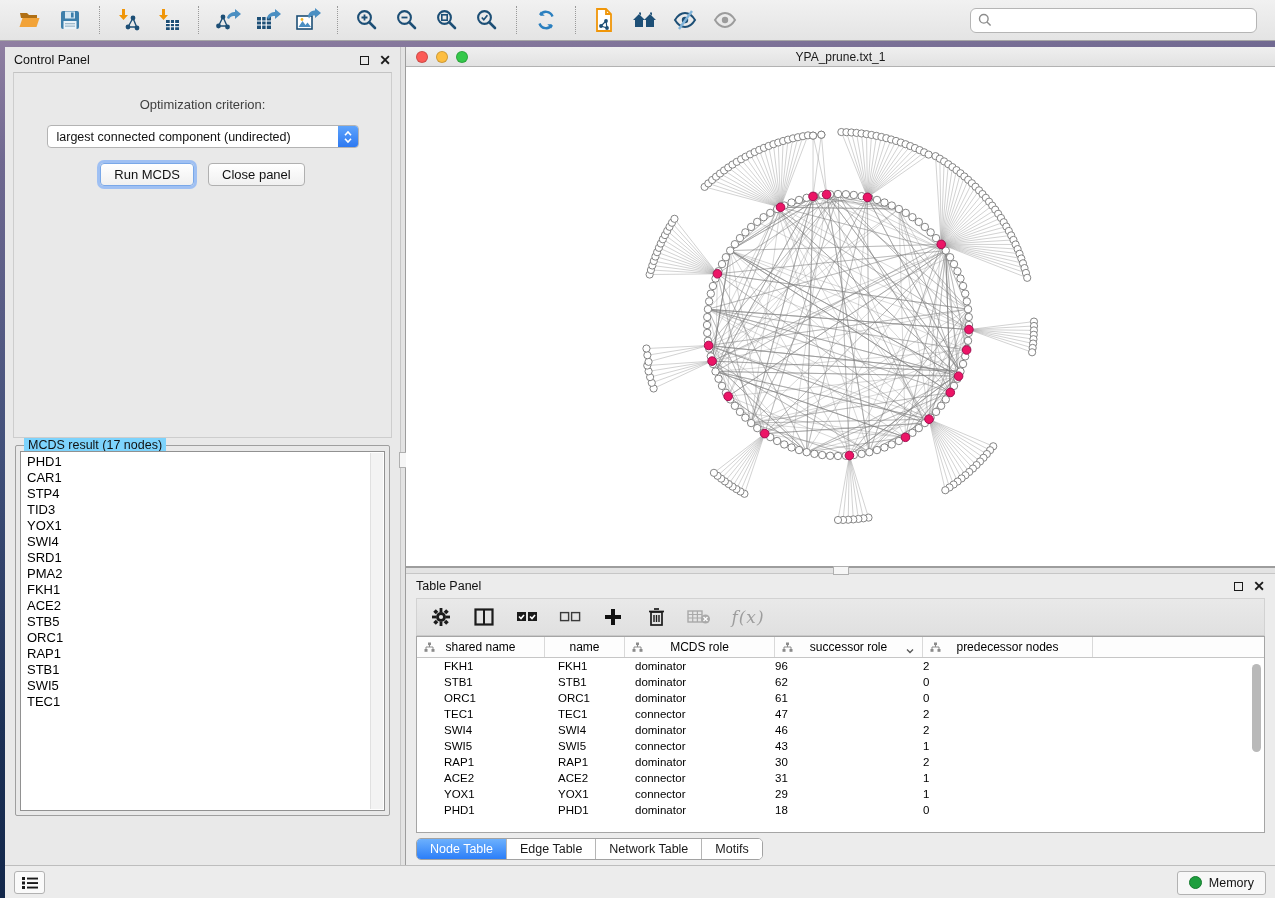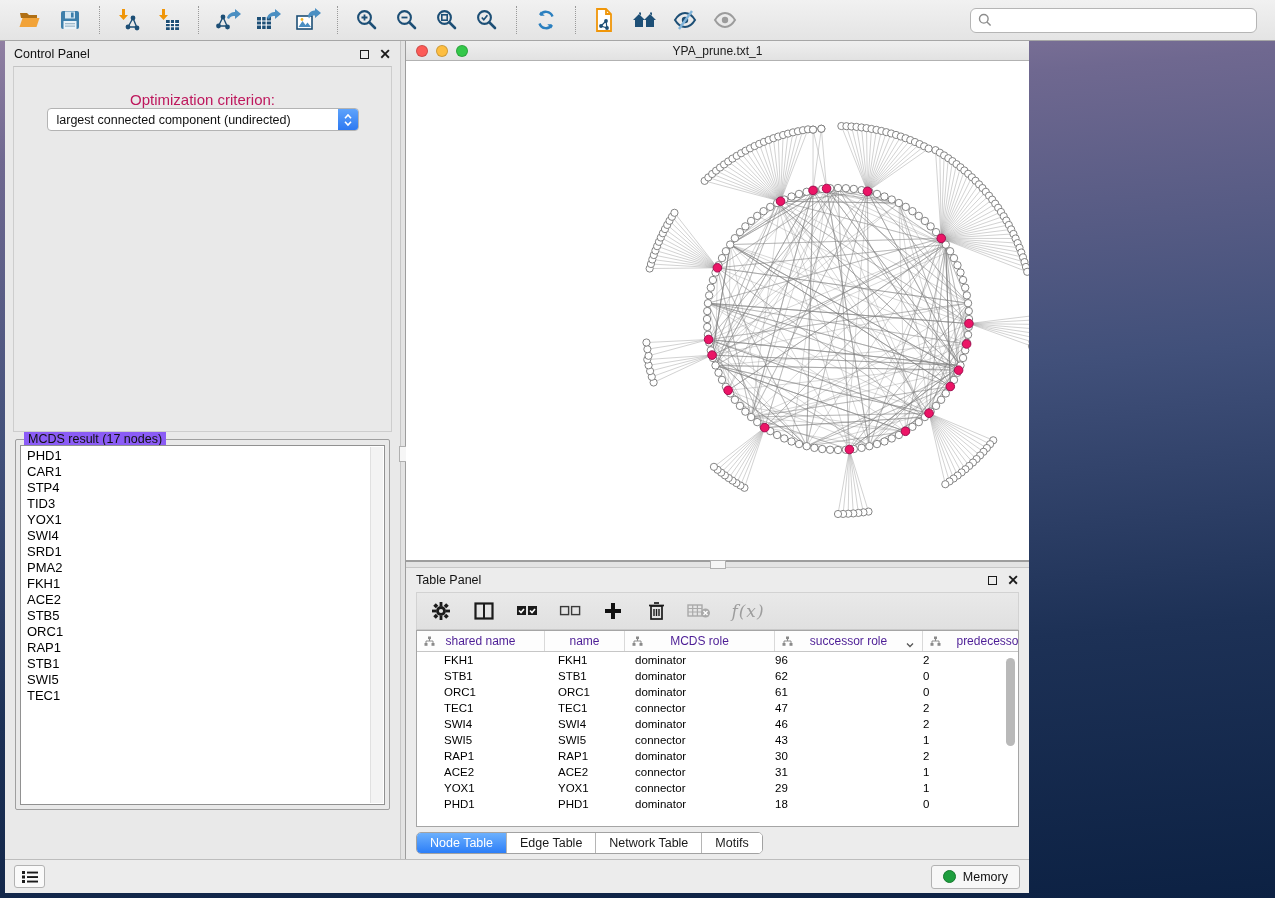--- a/index.html
+++ b/index.html
@@ -11,48 +11,48 @@
   .toolbar{position:absolute;left:0;top:0;width:1275px;height:41px;
     background:linear-gradient(#f1f1f1,#e4e4e4);border-bottom:1px solid #a6a6a6;
     display:flex;align-items:center;padding:0 10px;z-index:30}
   .tbtn{width:40px;height:34px;display:flex;align-items:center;justify-content:center;border-radius:4px;cursor:default}
   .tsep{width:0;height:28px;border-left:1px dotted #9a9a9a;margin:0 9px}
   .search-field{margin-left:auto;margin-right:8px;width:287px;height:25px;background:#fff;
     border:1px solid #b5b5b5;border-radius:6px;display:flex;align-items:center;padding:0 7px;gap:6px}
   .search-field input{border:none;outline:none;flex:1;font-size:12px;background:transparent;font-family:"Liberation Sans",sans-serif}
 
   
-  .window{position:absolute;left:5px;top:41px;width:1024px;height:852px;background:#ececec;display:flex;flex-direction:column}
+  .window{position:absolute;left:5px;top:47px;width:1270px;height:852px;background:#ececec;display:flex;flex-direction:column}
   .main{flex:1;display:flex;min-height:0}
 
   
   .control-panel{width:395px;background:#e9e9e9;display:flex;flex-direction:column;position:relative}
   .panel-titlebar{height:26px;display:flex;align-items:center;padding:0 9px;font-size:12.5px;color:#111;flex:none}
   .panel-wincontrols{margin-left:auto;display:flex;align-items:center;gap:10px}
   .float-box{width:9px;height:9px;border:1.6px solid #1a1a1a;display:inline-block}
   .close-x{font-size:14px;font-weight:bold;color:#1a1a1a;line-height:9px}
 
   .seg{display:inline-flex;border:1px solid #a2a2a2;border-radius:5px;background:#fff;overflow:hidden;height:22px;align-items:stretch}
   .seg .seg-item{display:flex;align-items:center;padding:0 13px;font-size:12.5px;color:#1a1a1a;border-left:1px solid #b5b5b5;background:#fff}
   .seg .seg-item:first-child{border-left:none}
   .seg .seg-item.active{background:linear-gradient(#6cb0fd,#2c7ef8);color:#fff;border-left-color:#2f7df2}
   .cp-tabs-row{display:flex;justify-content:center;position:relative;z-index:2;flex:none}
   .cp-box{margin:-1px 8px 0;border:1px solid #cdcdcd;border-top-color:#c3c3c3;background:#e9e9e9;height:366px;flex:none;
     display:flex;flex-direction:column;align-items:center;padding-top:24px}
-  .opt-label{font-size:15px;color:#be185d;margin-bottom:0}
+  .opt-label{font-size:13px;color:#404040;margin-bottom:13px}
   .dropdown{width:312px;height:23px;background:#fff;border:1px solid #b3b3b3;border-radius:4px;display:flex;align-items:center;overflow:hidden}
   .dropdown .dd-text{flex:1;font-size:12.5px;padding-left:9px;color:#111;white-space:nowrap}
   .dd-cap{width:20px;height:23px;background:linear-gradient(#60a5fc,#2b77f1);display:flex;align-items:center;justify-content:center;border-radius:0 3px 3px 0}
   .btn-row{display:flex;gap:14px;margin-top:15px}
   .mac-btn{height:23px;padding:0 13px;background:linear-gradient(#ffffff,#f0f0f0);border:1px solid #b0b0b0;border-radius:4px;
     font-size:13px;color:#111;display:flex;align-items:center;font-family:"Liberation Sans",sans-serif}
   .mac-btn.focused{box-shadow:0 0 0 3px rgba(110,165,250,.6);border-color:#7aa8e8}
 
   .groupbox{margin:7px 10px 0;border:1px solid #9f9f9f;border-radius:2px;height:371px;position:relative;flex:none}
-  .groupbox-legend{position:absolute;top:-8px;left:8px;background:#8b5cf6;padding:0 4px;font-size:12.5px;color:#111}
+  .groupbox-legend{position:absolute;top:-8px;left:8px;background:#7dd3fc;padding:0 4px;font-size:12.5px;color:#111}
   .mcds-list{position:absolute;left:4px;right:4px;top:5px;bottom:4px;background:#fff;border:1px solid #919191;overflow:hidden}
   .mcds-list .scrolltrack{position:absolute;top:1px;bottom:1px;right:1px;width:13px;background:#f3f3f3;border-left:1px solid #e0e0e0}
   .mcds-item{font-size:13px;line-height:16px;padding-left:6px;color:#000}
 
   
   .vsplit{width:6px;background:#e3e3e3;border-left:1px solid #c6c6c6;border-right:1px solid #9d9d9d;position:relative;flex:none}
   .vsplit .handle{position:absolute;top:405px;left:-2px;width:9px;height:16px;background:#f6f6f6;border:1px solid #b0b0b0}
   .hsplit{height:7px;background:#e3e3e3;border-top:1px solid #9d9d9d;border-bottom:1px solid #c6c6c6;position:relative;flex:none}
   .hsplit .handle{position:absolute;left:50%;top:-2px;width:16px;height:9px;margin-left:-8px;background:#f6f6f6;border:1px solid #b0b0b0}
 
@@ -69,21 +69,21 @@
   
   .table-panel{flex:1;background:#ececec;display:flex;flex-direction:column;padding:0 10px;min-height:0}
   .tp-titlebar{height:24px;display:flex;align-items:center;font-size:12.5px;color:#111;flex:none}
   .tp-toolbar{height:38px;background:linear-gradient(#e9e9e9,#e0e0e0);border:1px solid #d2d2d2;border-bottom:1px solid #c9c9c9;
     display:flex;align-items:center;padding:0 12px;gap:19px;flex:none}
   .tp-tool{display:flex;align-items:center;justify-content:center;width:24px;height:24px}
   .fx{font-family:"DejaVu Serif",serif;font-style:italic;font-size:17px;color:#9d9d9d;letter-spacing:1px}
 
   .tp-tablewrap{flex:1;background:#fff;border:1px solid #a5a5a5;position:relative;overflow:hidden;min-height:0}
   .thead{display:flex;height:21px;border-bottom:1px solid #c6c6c6;background:#fdfdfd}
-  .th{position:relative;display:flex;align-items:center;justify-content:center;font-size:12px;color:#4c1d95;border-right:1px solid #d9d9d9;flex:none}
+  .th{position:relative;display:flex;align-items:center;justify-content:center;font-size:12px;color:#000000;border-right:1px solid #d9d9d9;flex:none}
   .th .hicon{position:absolute;left:7px;top:5px}
   .th .sorticon{position:absolute;right:7px;top:7px}
   .c0{width:128px}.c1{width:80px}.c2{width:150px}.c3{width:148px}.c4{width:170px}
   .trow{display:flex;height:16px;align-items:center;font-size:11.5px;color:#000}
   .td{flex:none;white-space:nowrap;overflow:hidden}
   .td.c0{padding-left:27px}.td.c1{padding-left:13px}.td.c2{padding-left:10px}
   .td.c3,.td.c4{text-align:left;padding-right:14px}
   .tbl-scrollthumb{position:absolute;right:3px;top:27px;width:9px;height:88px;background:#b9b9b9;border-radius:5px}
 
   .tp-tabs-row{height:32px;display:flex;align-items:center;justify-content:flex-start;flex:none}
@@ -248,20 +248,24 @@
       </div>
       <div class="cp-box">
         <div class="opt-label">Optimization criterion:</div>
         <div class="dropdown">
           <span class="dd-text">largest connected component (undirected)</span>
           <span class="dd-cap">
               <svg width="10" height="14" viewBox="0 0 10 14">
                 <path d="M2 5.2L5 2l3 3.2M2 8.8L5 12l3-3.2" fill="none" stroke="#fff" stroke-width="1.6"></path>
               </svg>
             </span>
+        </div>
+        <div class="btn-row">
+          <button class="mac-btn focused">Run MCDS</button>
+          <button class="mac-btn">Close panel</button>
         </div>
       </div>
       <div class="groupbox">
         <span class="groupbox-legend">MCDS result (17 nodes)</span>
         <div class="mcds-list" id="mcds-list">
           <div class="scrolltrack"></div>
         <div class="mcds-item" style="padding-top: 2px;">PHD1</div>
             <div class="mcds-item">CAR1</div>
             <div class="mcds-item">STP4</div>
             <div class="mcds-item">TID3</div>

